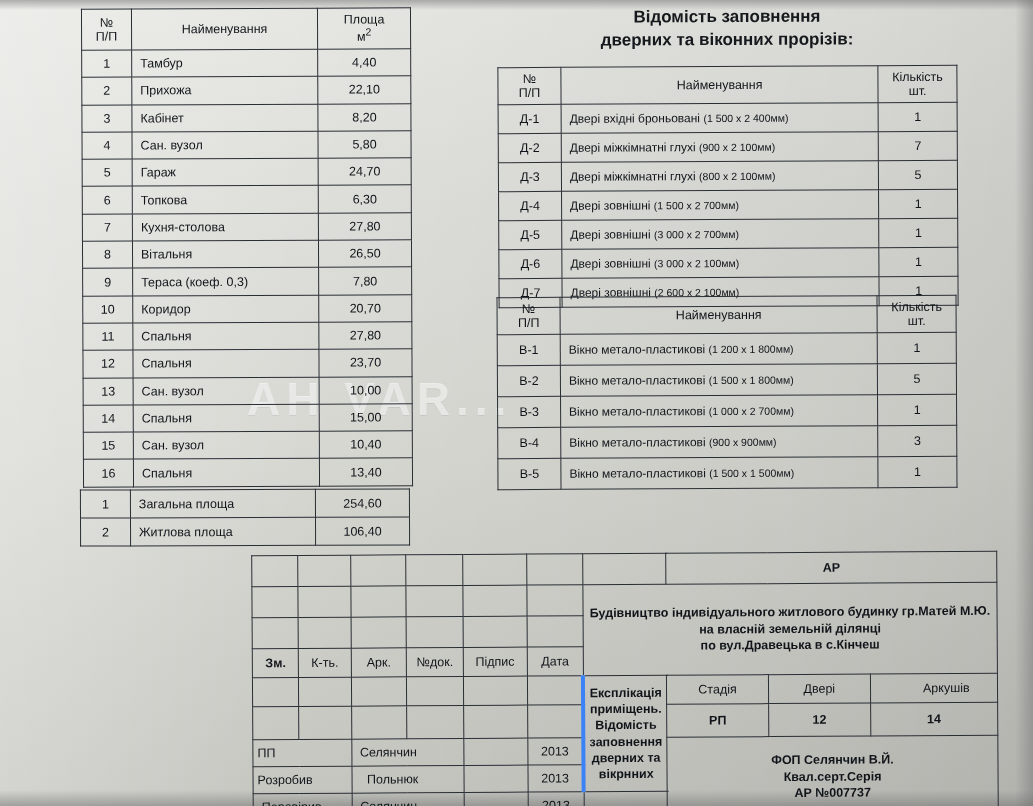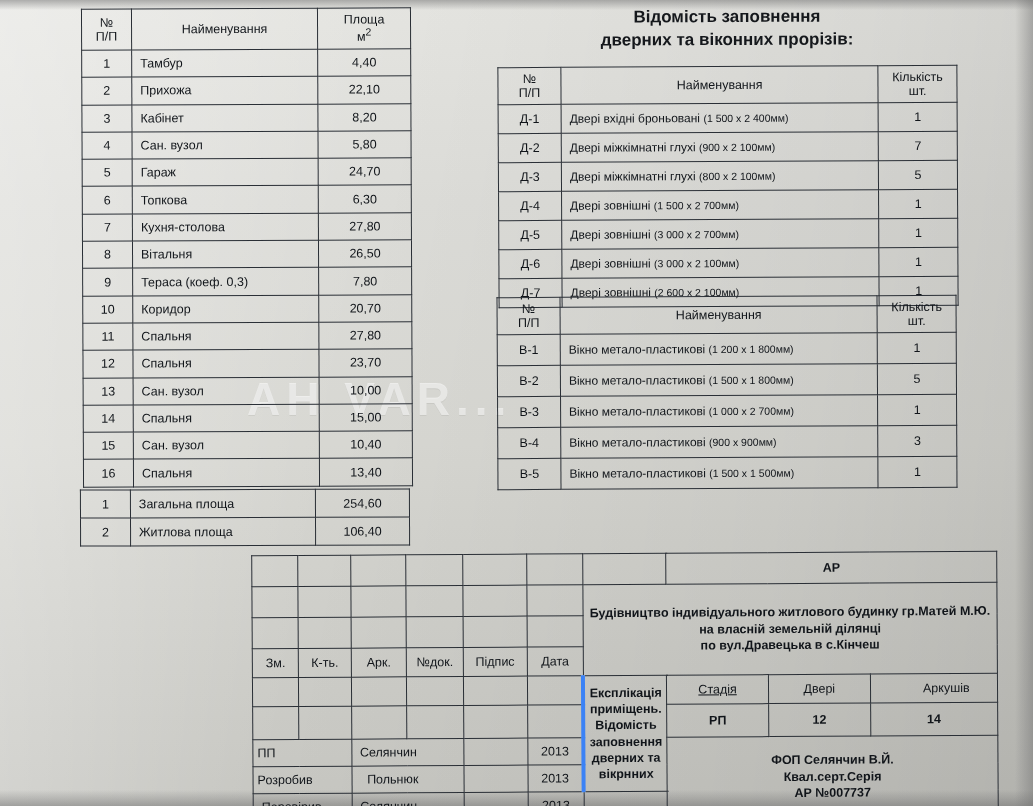--- a/index.html
+++ b/index.html
@@ -379,40 +379,40 @@
       <tr>
         <td style="height:26px;"></td>
         <td></td>
         <td></td>
         <td></td>
         <td></td>
         <td></td>
       </tr>
 
       <tr>
-        <td class="c" style="height:24px;">Зм.</td>
+        <td class="c" style="height:24px;font-weight:bold;">Зм.</td>
         <td class="c">К-ть.</td>
         <td class="c">Арк.</td>
         <td class="c">№док.</td>
         <td class="c">Підпис</td>
         <td class="c">Дата</td>
       </tr>
 
       <tr>
         <td style="height:24px;"></td>
         <td></td>
         <td></td>
         <td></td>
         <td></td>
         <td></td>
         <td colspan="2" rowspan="4" class="tb-sub" style="border-left:4px solid #3b82f6;">
           <div>Експлікація приміщень. Відомість</div>
           <div>заповнення дверних та вікрнних</div>
         </td>
-        <td class="stage-head" style="width:96px;text-decoration:underline;">Стадія</td>
+        <td class="stage-head" style="width:96px;">Стадія</td>
         <td class="stage-head" style="width:96px;">Двері</td>
         <td class="stage-head" style="width:96px;padding-left:29px;">Аркушів</td>
       </tr>
 
       <tr>
         <td style="height:28px;"></td>
         <td></td>
         <td></td>
         <td></td>
         <td></td>

